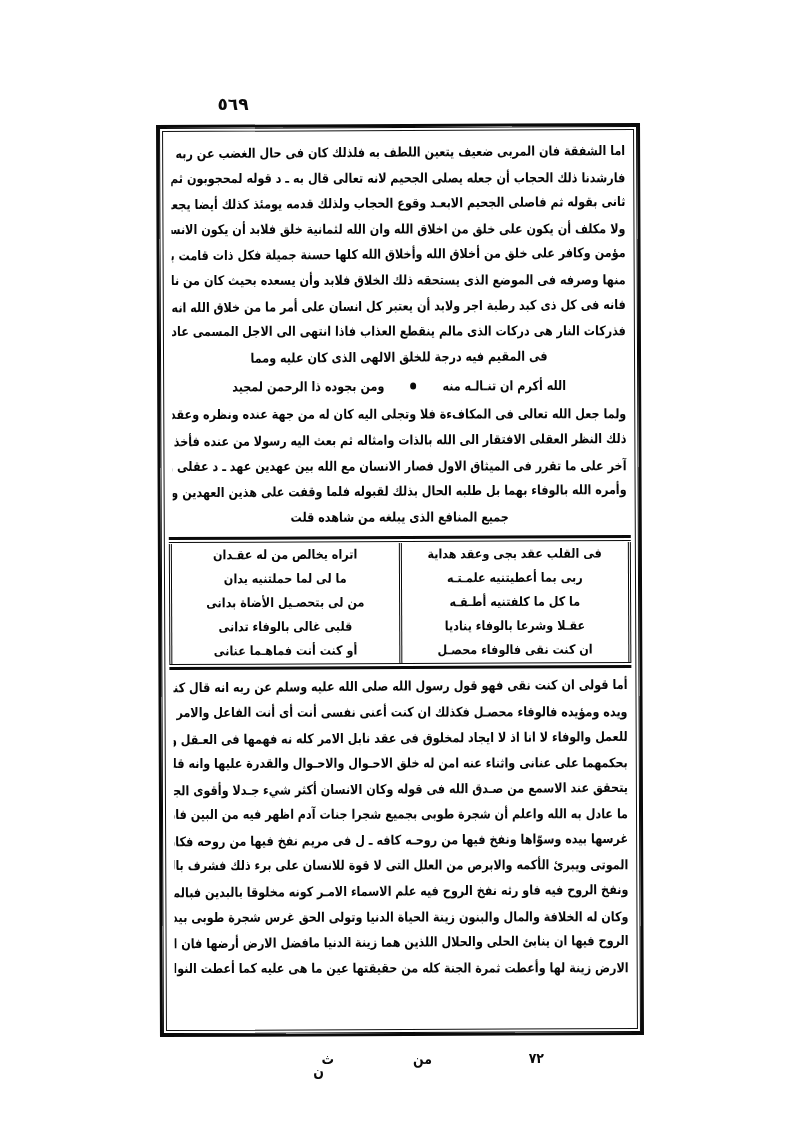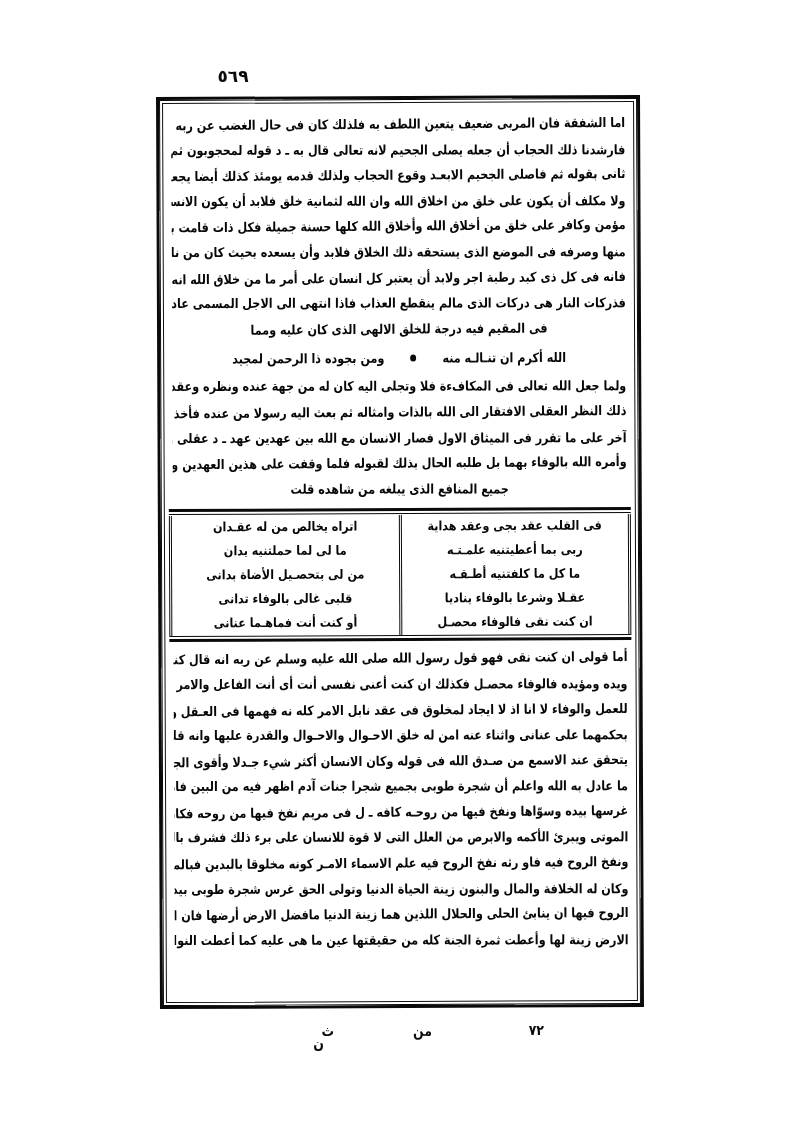--- a/index.html
+++ b/index.html
@@ -13,20 +13,21 @@
     position: relative;
     font-family: "DejaVu Sans", sans-serif;
     overflow: hidden;
   }
 
   
   #scan-page {
     position: absolute;
     inset: 0;
     background: #ffffff;
+    margin-top: 28px;
   }
 
   
   #top-folio {
     position: absolute;
     top: 66px;
     left: 0;
     width: 800px;
     text-align: center;
     font-size: 17px;

